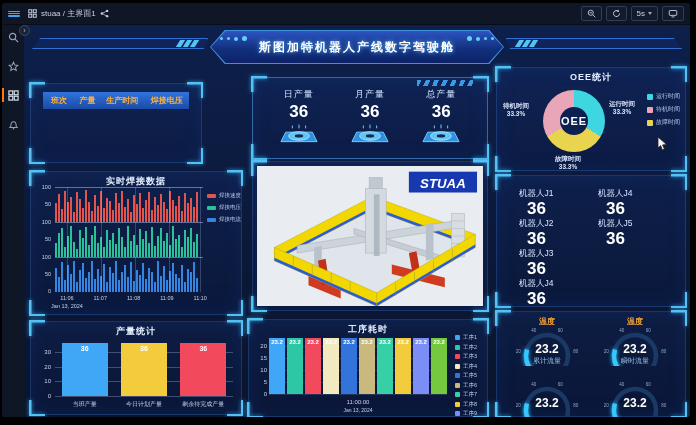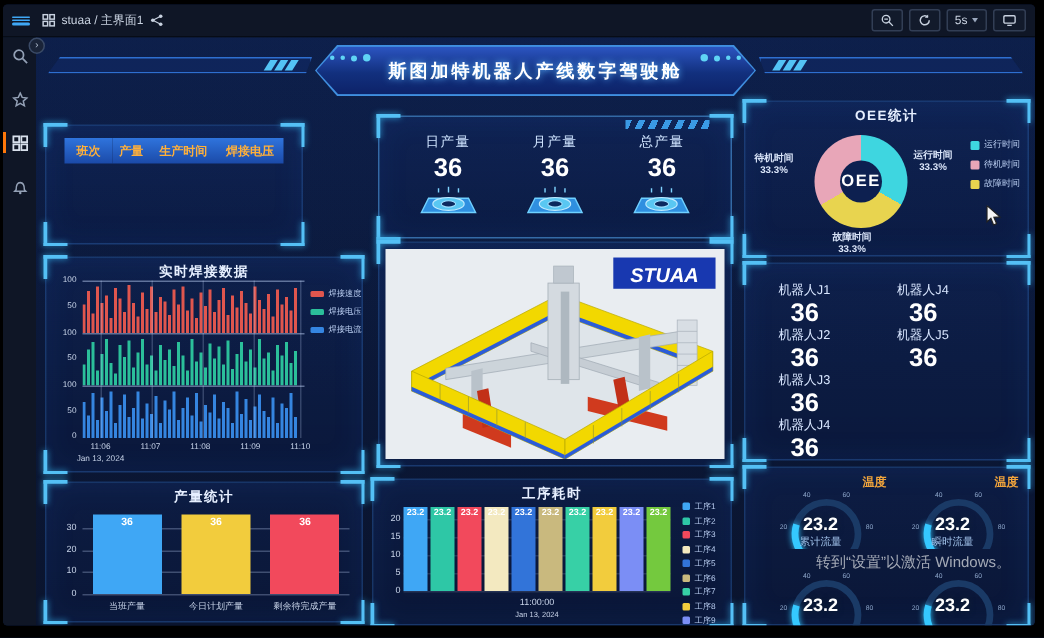--- a/index.html
+++ b/index.html
@@ -82,21 +82,21 @@
   .vgrid{position:absolute;top:0;bottom:0;width:1px;background:rgba(200,220,255,.22);}
   .ytick{position:absolute;color:#c7d3e8;font-size:5.5px;text-align:right;width:18px;}
   .xtick{position:absolute;color:#c7d3e8;font-size:5.5px;transform:translateX(-50%);white-space:nowrap;}
   
   .grid-h{position:absolute;height:1px;background:rgba(200,220,255,.28);}
   .bar{position:absolute;bottom:0;}
   .bar-val{position:absolute;transform:translateX(-50%);color:#fff;font-weight:bold;text-align:center;}
   .cat-lbl{position:absolute;color:#c7d3e8;font-size:6px;transform:translateX(-50%);white-space:nowrap;}
   
   .gauge-grid{position:absolute;inset:4px 6px 0 6px;display:grid;grid-template-columns:1fr 1fr;grid-auto-rows:52px;row-gap:2px;}
-  .gauge-cell{position:relative;display:flex;flex-direction:column;align-items:flex-end;}
+  .gauge-cell{position:relative;display:flex;flex-direction:column;align-items:center;}
   .gauge-cell .gt{color:#f0a43c;font-size:8px;font-weight:bold;height:10px;}
   .gauge-cell svg{display:block;}
   .gauge-cell .gv{position:absolute;top:26px;left:0;right:0;text-align:center;color:#fff;font-size:12px;font-weight:bold;text-shadow:0 0 4px #123;}
   .gauge-cell .gs{position:absolute;top:40px;left:0;right:0;text-align:center;color:#9fc0e8;font-size:7px;}
   
   .watermark{position:absolute;left:520px;top:340px;color:rgba(205,209,216,.92);pointer-events:none;z-index:40;}
   .watermark .w1{font-size:15px;}
   .watermark .w2{font-size:10px;margin-top:3px;color:rgba(190,195,203,.85);}
   .cursor{position:absolute;left:633px;top:112px;z-index:50;}
   .machine-img{position:absolute;inset:4px;background:#e9edf1;overflow:hidden;}
@@ -733,21 +733,20 @@
                 <text x="68.642961877259" y="26.963400513833307" text-anchor="middle" font-size="4.5" fill="#8fa8cc">80</text>
                 <text x="60.50609665440988" y="52.00609665440987" text-anchor="middle" font-size="4.5" fill="#8fa8cc">100</text>
               </svg>
               <div class="gv">23.2</div>
               <div class="gs"></div>
             </div>
           </div>
       </div>
 
       <div class="watermark">
-        <div class="w2">转到“设置”以激活 Windows。</div>
       </div>
 
       <svg class="cursor" width="11" height="14" viewBox="0 0 11 14">
         <polygon points="1,0 1,11 3.6,8.6 5.4,13 7.4,12.1 5.6,7.9 9.6,7.6" fill="#f5f5f5" stroke="#222" stroke-width="0.8"></polygon>
       </svg>
 
     </div>
   </div>
 </div>
 

